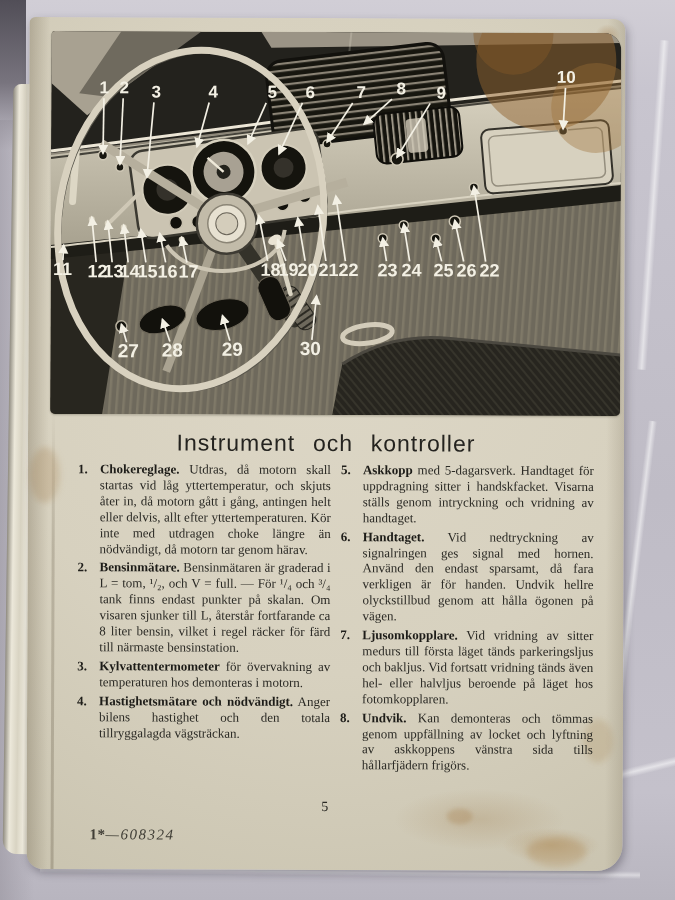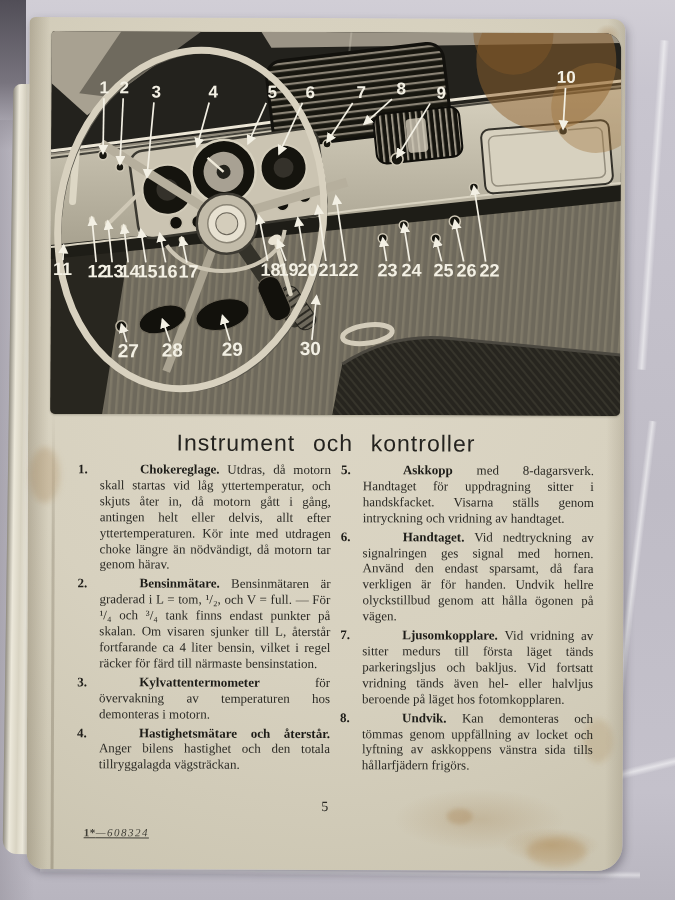--- a/index.html
+++ b/index.html
@@ -43,24 +43,24 @@
     fill:#f3f0e4;text-anchor:middle;}
   .callout-arrow{stroke:#f3f0e4;stroke-width:1.7;}
   .page-title{position:absolute;left:0;top:412px;width:100%;margin:0;text-align:center;
     font-family:"Liberation Sans","DejaVu Sans",sans-serif;font-weight:400;font-size:23px;
     letter-spacing:1px;word-spacing:.45em;color:#24231f;}
   .columns{position:absolute;left:50px;top:444px;width:516px;display:flex;gap:10px;}
   .col{width:253px;color:#2b2a25;font-size:13px;line-height:15.9px;}
   .item{display:flex;margin-bottom:3px;}
   .item .num{width:22px;flex:0 0 22px;font-weight:bold;color:#201f1b;}
   .item p{margin:0;flex:1;text-align:justify;}
-  .item b{color:#1d1c18;margin-left:40px;}
+  .item b{color:#1d1c18;}
   .page-number{position:absolute;left:0;top:781px;width:100%;text-align:center;
     font-size:14px;color:#2b2a25;margin:0;}
-  .print-code{position:absolute;left:57px;top:809px;font-size:11px;color:#403e36;letter-spacing:.5px;text-decoration:underline;}
+  .print-code{position:absolute;left:63px;top:809px;font-size:15px;color:#403e36;letter-spacing:.5px;}
   .print-code .pfx{font-weight:bold;}
   .print-code .pnum{font-style:italic;letter-spacing:1.5px;}
   .spot{position:absolute;border-radius:50%;}
   .spot.s1{left:420px;top:790px;width:26px;height:16px;background:rgba(160,120,65,.28);filter:blur(2px);}
   .spot.s2{left:500px;top:818px;width:60px;height:30px;background:rgba(172,132,75,.3);filter:blur(3px);}
   .spot.s3{left:556px;top:700px;width:30px;height:44px;background:rgba(165,128,72,.22);filter:blur(3px);}
   .spot.s4{left:2px;top:430px;width:30px;height:56px;background:rgba(158,120,68,.25);filter:blur(3px);}
 </style>
 </head>
 <body>
@@ -310,35 +310,35 @@
     <h1 class="page-title">Instrument och kontroller</h1>
 
     <div class="columns">
       <div class="col">
         <div class="item">
           <span class="num">1.</span>
           <p><b>Chokereglage.</b> <span>Utdras, då motorn skall startas vid låg yttertemperatur, och skjuts åter in, då motorn gått i gång, antingen helt eller delvis, allt efter yttertemperaturen. Kör inte med utdragen choke längre än nödvändigt, då motorn tar genom härav.</span></p>
         </div>
         <div class="item">
           <span class="num">2.</span>
-          <p><b>Bensinmätare.</b> <span>Bensinmätaren är graderad i L = tom, ¹/₂, och V = full. — För ¹/₄ och ³/₄ tank finns endast punkter på skalan. Om visaren sjunker till L, återstår fortfarande ca 4 liter bensin, vilket i regel räcker för färd till närmaste bensinstation.</span></p>
+          <p><b>Bensinmätare.</b> <span>Bensinmätaren är graderad i L = tom, ¹/₂, och V = full. — För ¹/₄ och ³/₄ tank finns endast punkter på skalan. Om visaren sjunker till L, återstår fortfarande ca 8 liter bensin, vilket i regel räcker för färd till närmaste bensinstation.</span></p>
         </div>
         <div class="item">
           <span class="num">3.</span>
           <p><b>Kylvattentermometer</b> <span>för övervakning av temperaturen hos demonteras i motorn.</span></p>
         </div>
         <div class="item">
           <span class="num">4.</span>
-          <p><b>Hastighetsmätare och återstår.</b> <span>Anger bilens hastighet och den totala tillryggalagda vägsträckan.</span></p>
+          <p><b>Hastighetsmätare och nödvändigt.</b> <span>Anger bilens hastighet och den totala tillryggalagda vägsträckan.</span></p>
         </div>
       </div>
       <div class="col">
         <div class="item">
           <span class="num">5.</span>
-          <p><b>Askkopp</b> <span>med 8-dagarsverk. Handtaget för uppdragning sitter i handskfacket. Visarna ställs genom intryckning och vridning av handtaget.</span></p>
+          <p><b>Askkopp</b> <span>med 5-dagarsverk. Handtaget för uppdragning sitter i handskfacket. Visarna ställs genom intryckning och vridning av handtaget.</span></p>
         </div>
         <div class="item">
           <span class="num">6.</span>
           <p><b>Handtaget.</b> <span>Vid nedtryckning av signalringen ges signal med hornen. Använd den endast sparsamt, då fara verkligen är för handen. Undvik hellre olyckstillbud genom att hålla ögonen på vägen.</span></p>
         </div>
         <div class="item">
           <span class="num">7.</span>
           <p><b>Ljusomkopplare.</b> <span>Vid vridning av sitter medurs till första läget tänds parkeringsljus och bakljus. Vid fortsatt vridning tänds även hel- eller halvljus beroende på läget hos fotomkopplaren.</span></p>
         </div>
         <div class="item">

